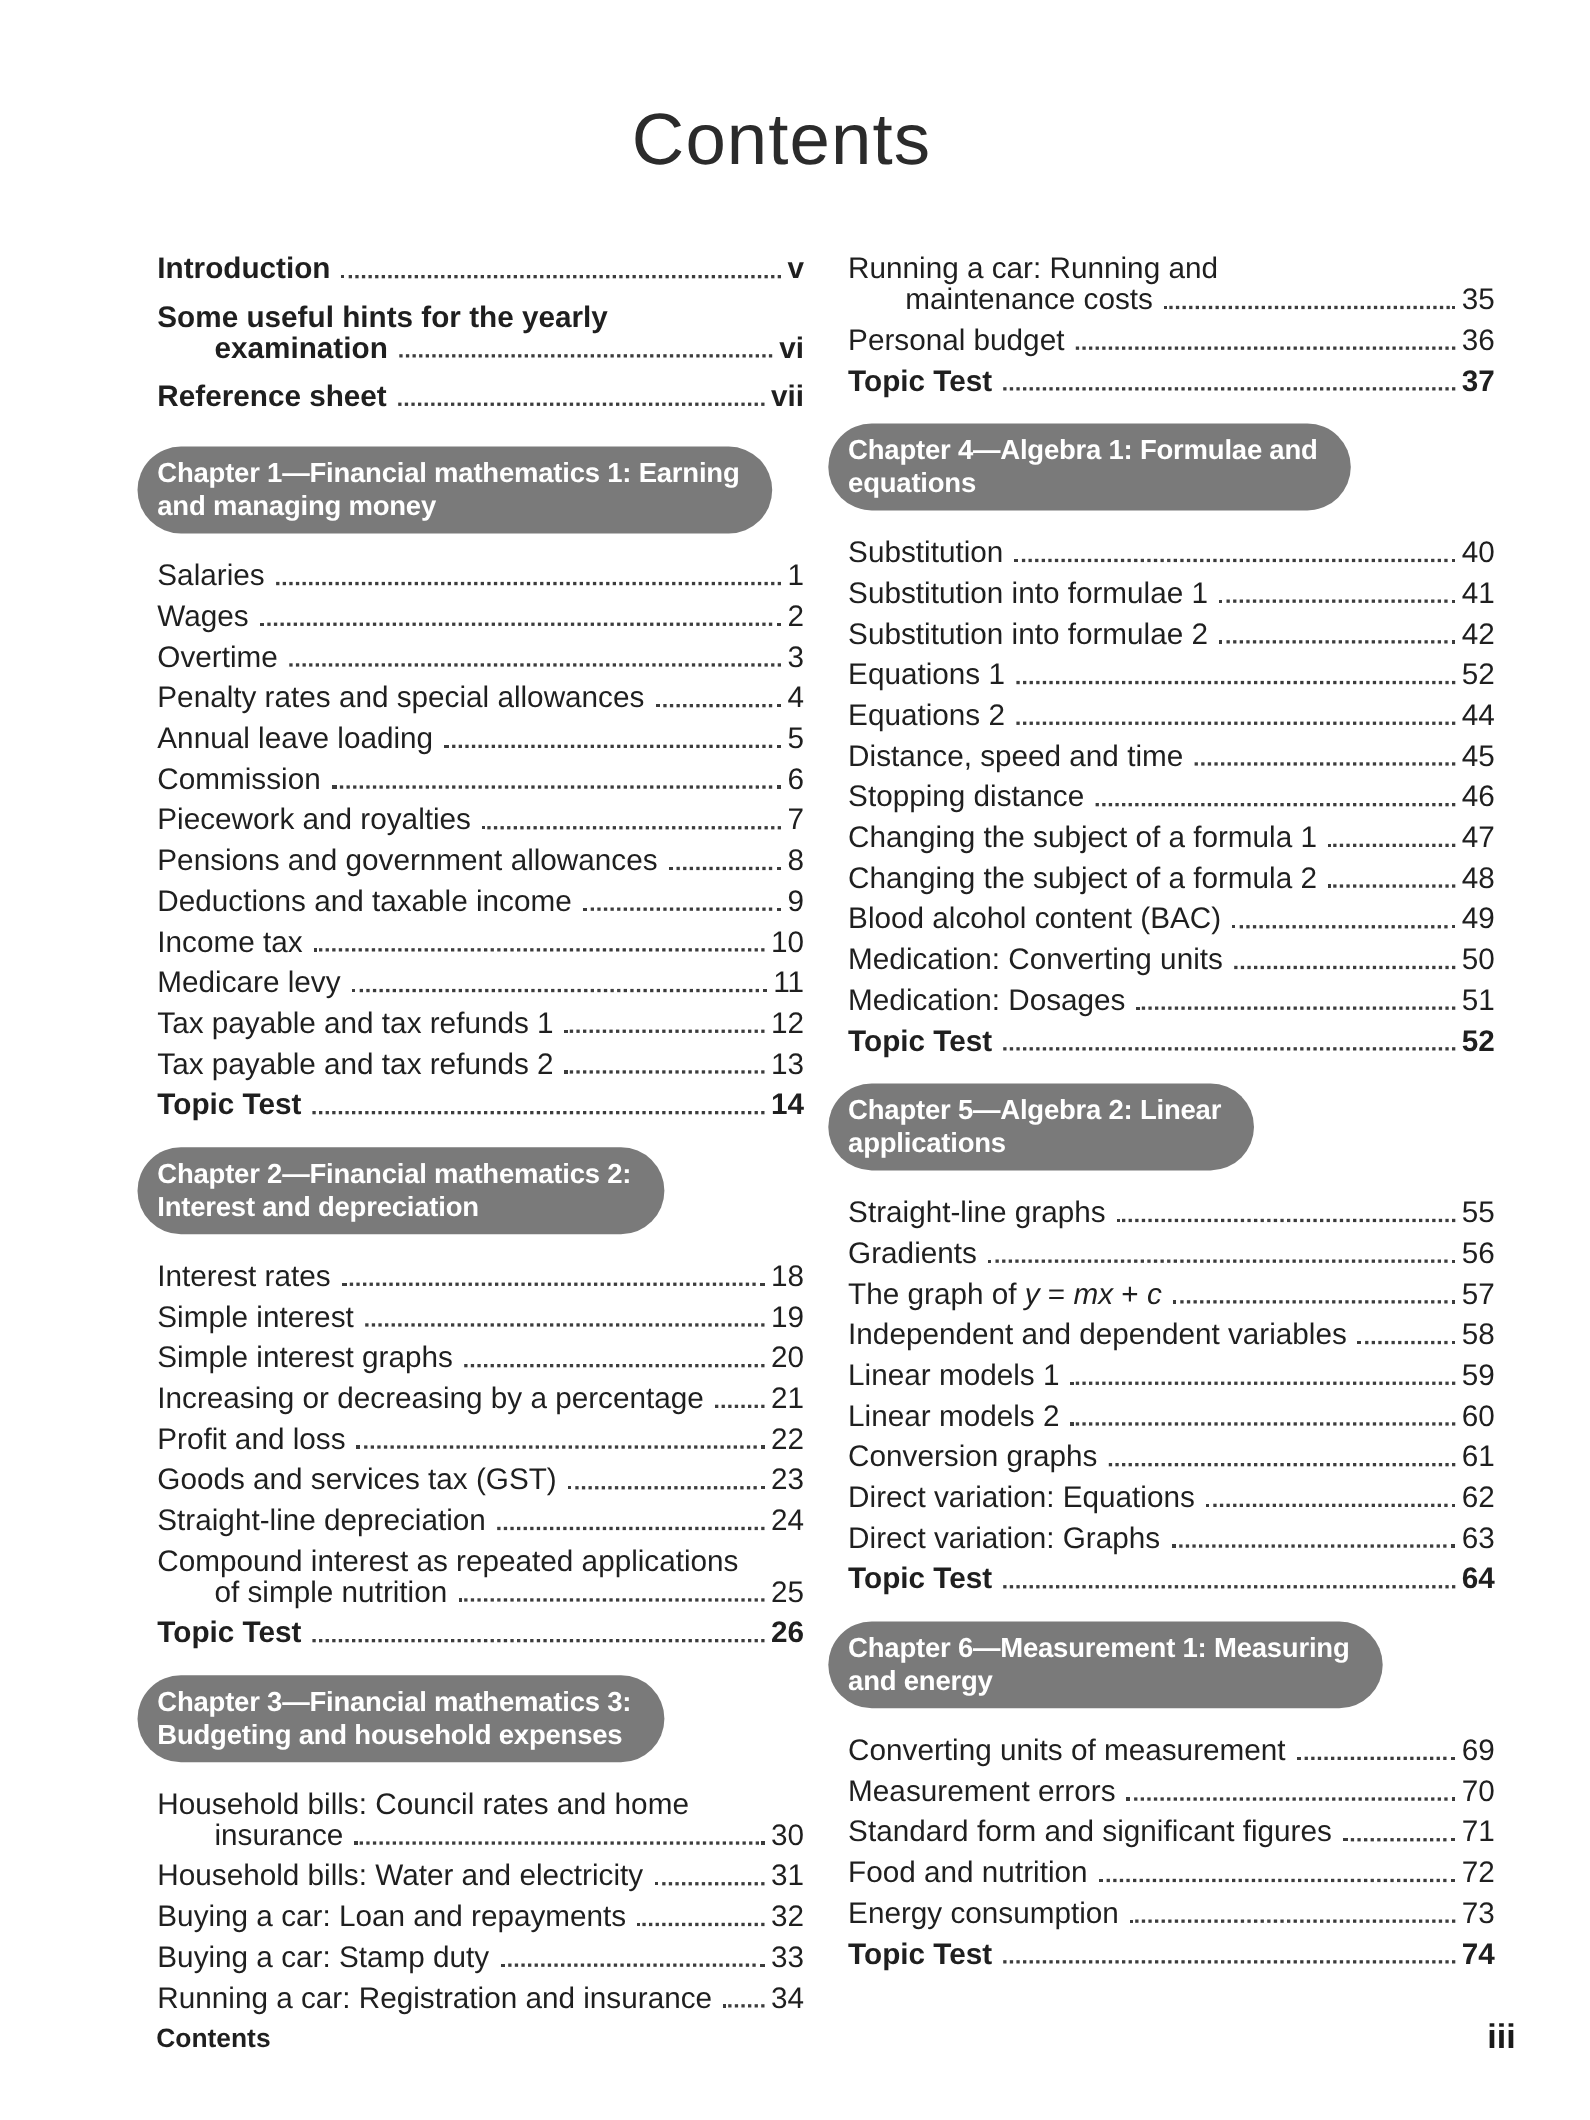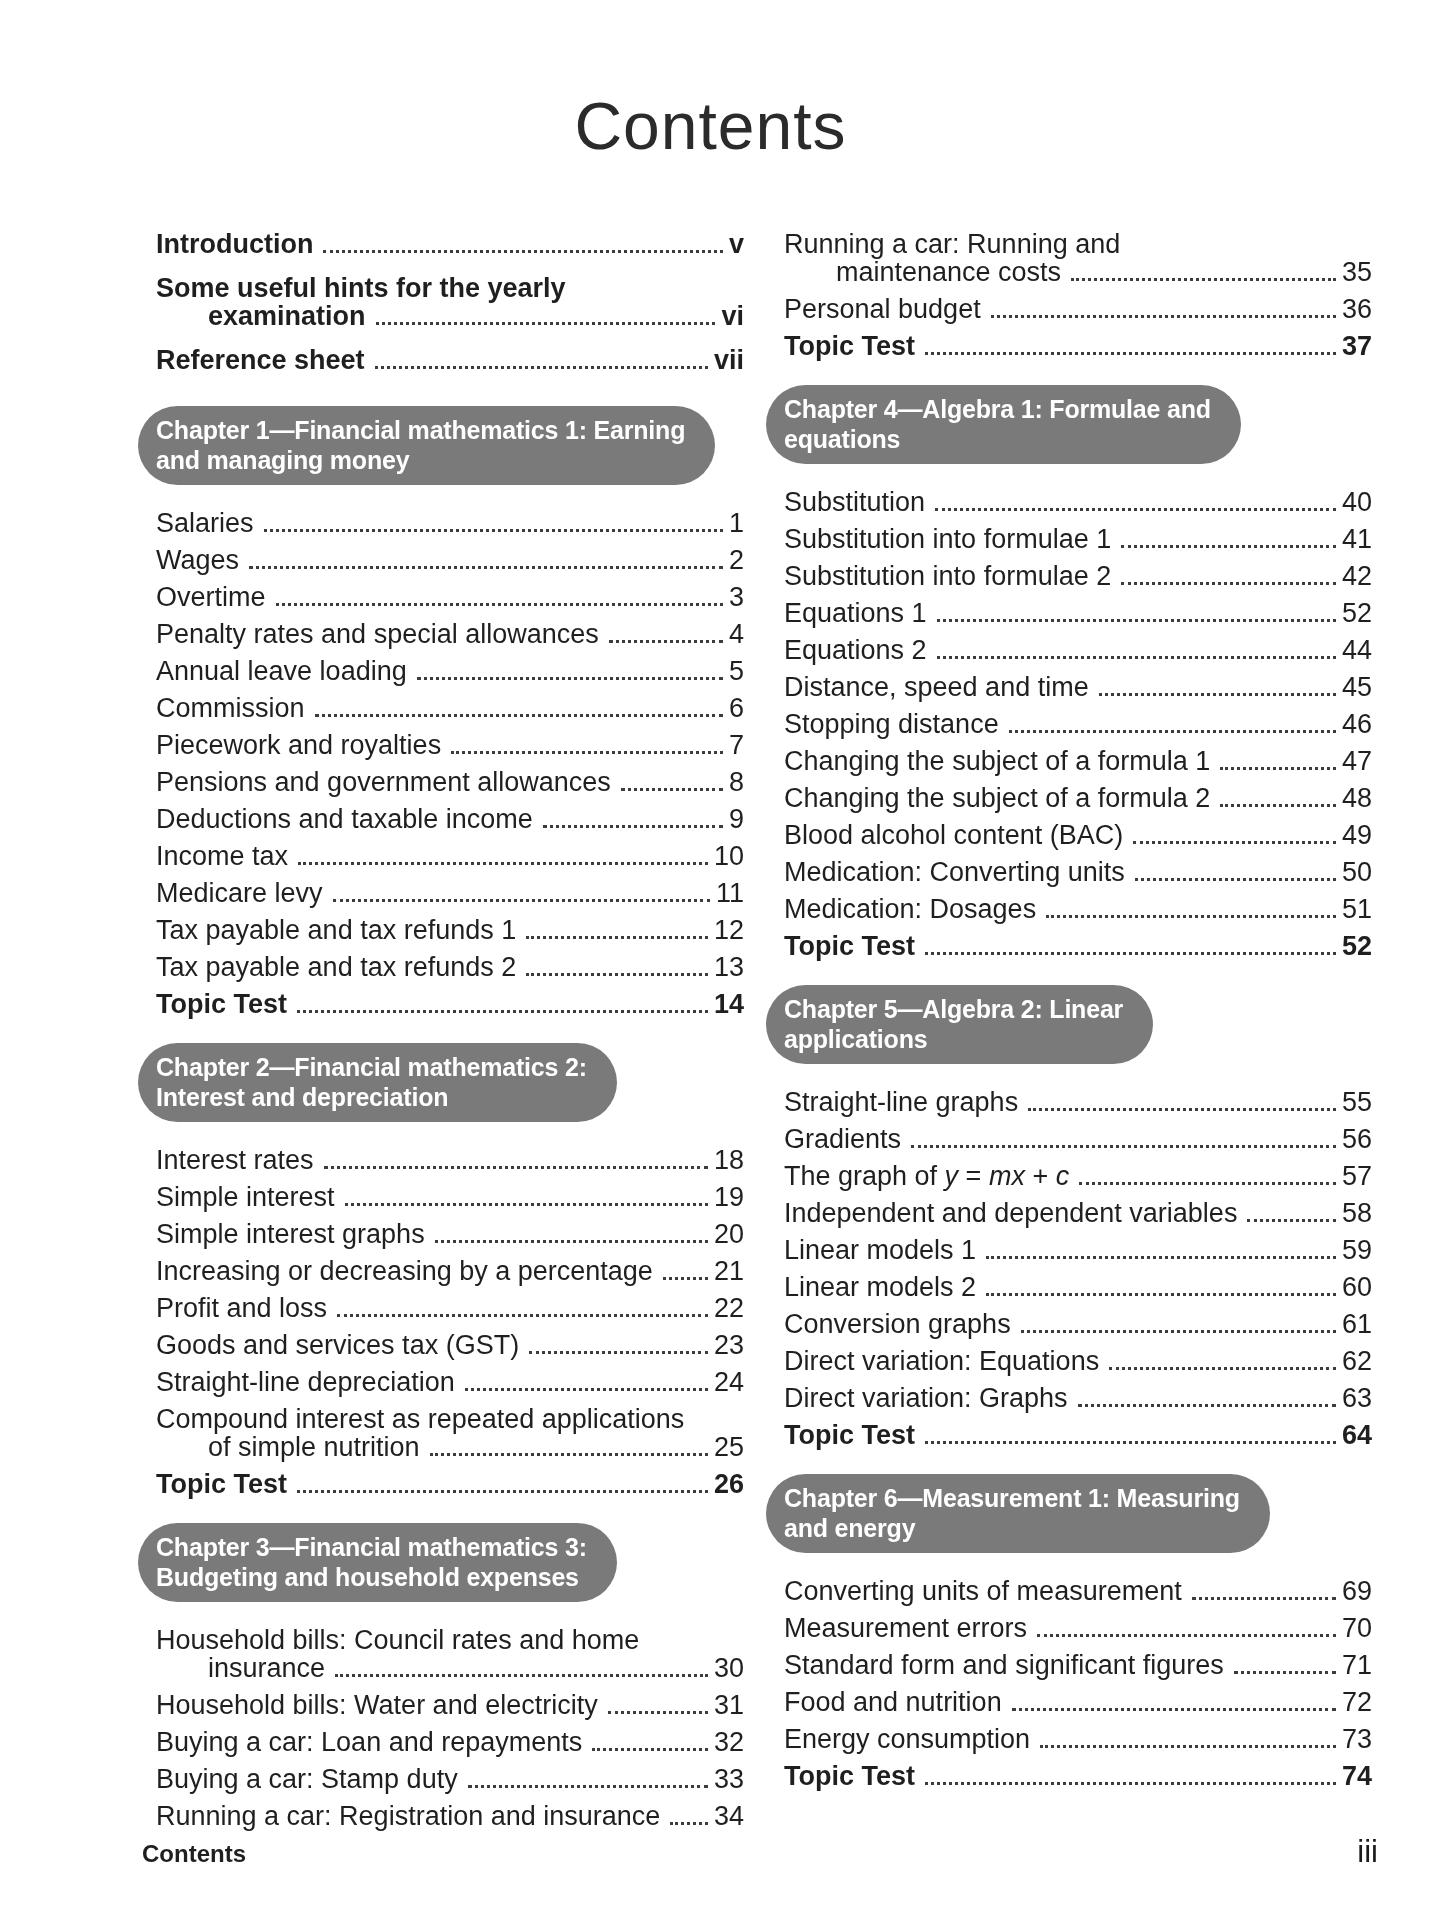--- a/index.html
+++ b/index.html
@@ -16,21 +16,21 @@
     position:absolute;
     top:88px;left:0;right:104px;
     text-align:center;
     font-size:66px;
     font-weight:400;
     color:#2b2b2b;
     letter-spacing:1px;
   }
   .cols{
     position:absolute;
-    top:230px;left:98px;width:1255px;
+    top:230px;left:85px;width:1255px;
     display:flex;gap:22px;
   }
   .col{width:606px;display:flex;flex-direction:column;}
   .entry{margin-bottom:9px;padding-left:18px;}
   .line{display:flex;align-items:flex-end;line-height:28px;font-size:27px;}
   .line .lbl{white-space:nowrap;}
   .line2{padding-left:52px;}
   .dots{flex:1 1 auto;border-bottom:3px dotted #3c3c3c;margin:0 6px 5px 10px;min-width:14px;}
   .pg{white-space:nowrap;text-align:right;}
   .entry.bold .lbl,.entry.bold .pg{font-weight:bold;}
@@ -49,21 +49,21 @@
     padding:9px 30px 10px 18px;
     margin:16px 0 24px 0;
   }
   .it{font-style:italic;}
   .footer-label{
     position:absolute;left:102px;top:1840px;
     font-size:24px;font-weight:bold;color:#1f1f1f;
   }
   .footer-page{
     position:absolute;right:107px;top:1834px;
-    font-size:31px;font-weight:normal;color:#1a1a1a;
+    font-size:31px;font-weight:bold;color:#1a1a1a;
   }
 </style>
 </head>
 <body>
 
 <div class="page">
   <div class="title">Contents</div>
 
   <div class="cols">
     <div class="col" id="col-left">

